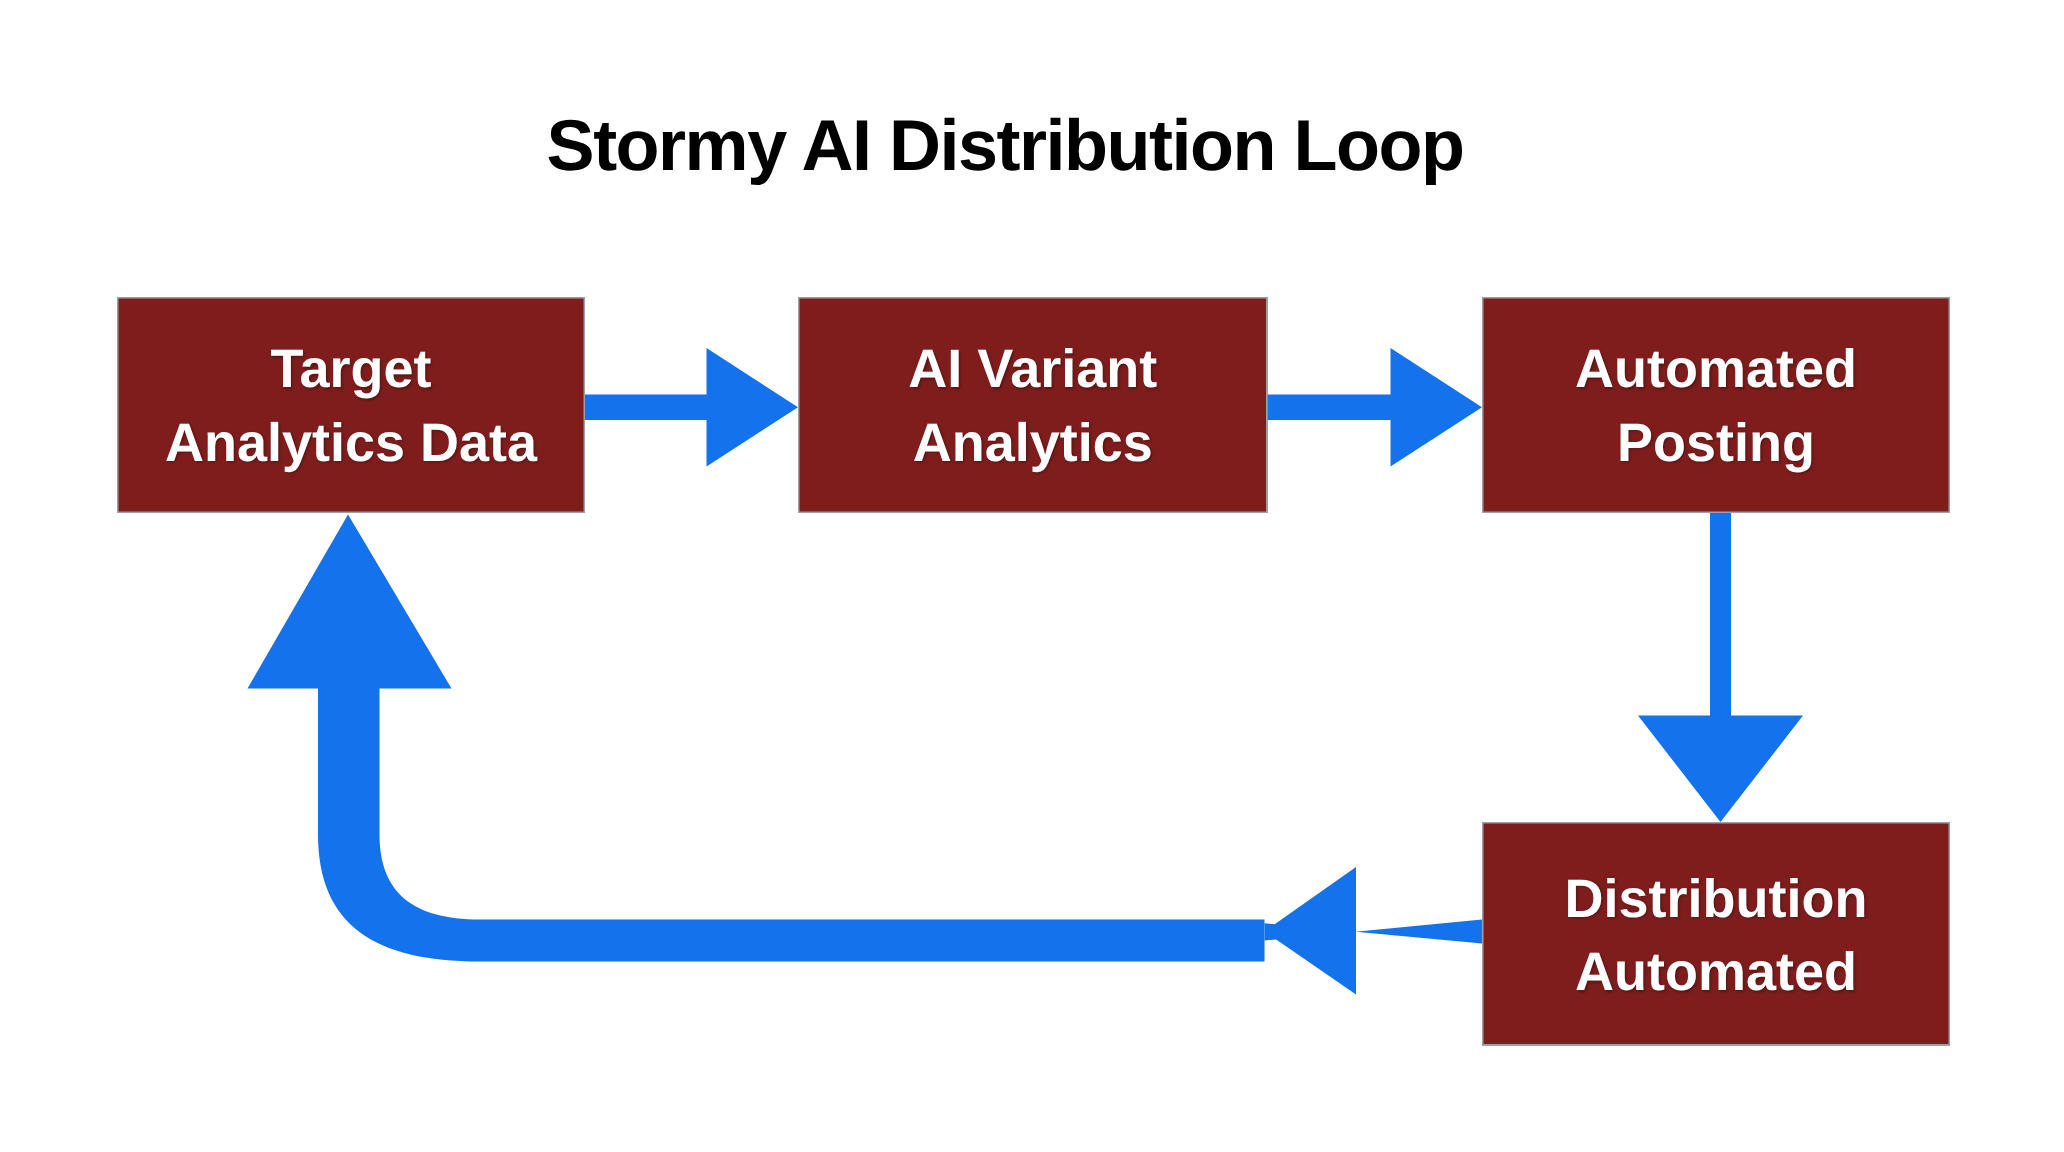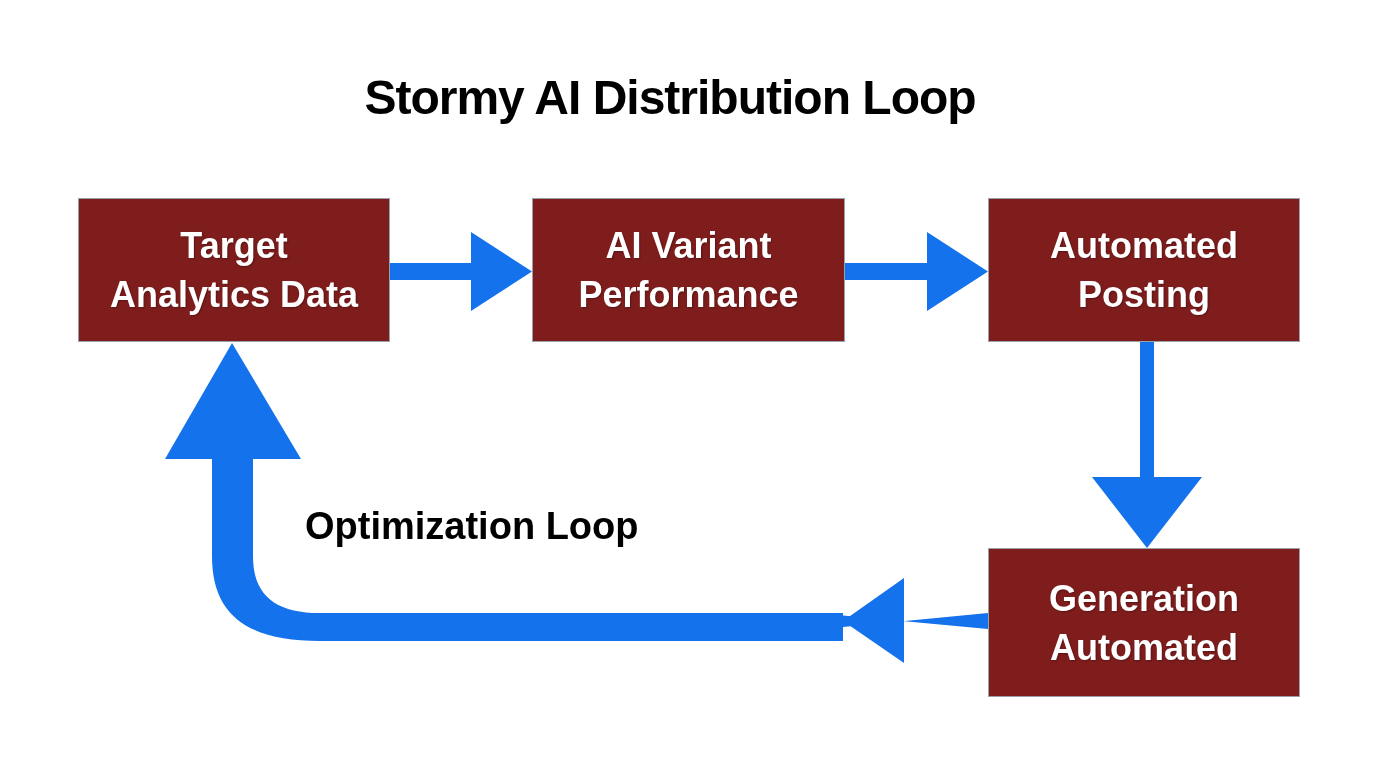--- a/index.html
+++ b/index.html
@@ -96,28 +96,27 @@
     <polygon fill="#1472ec" points="232,343 301,459 165,459"></polygon>
   </svg>
 
   <div class="node-box" style="left:78px; top:198px; width:312px; height:144px;">
     <span class="node-line">Target</span>
     <span class="node-line">Analytics Data</span>
   </div>
 
   <div class="node-box" style="left:532px; top:198px; width:313px; height:144px;">
     <span class="node-line">AI Variant</span>
-    <span class="node-line">Performance</span>
+    <span class="node-line">Analytics</span>
   </div>
 
   <div class="node-box" style="left:988px; top:198px; width:312px; height:144px;">
     <span class="node-line">Automated</span>
     <span class="node-line">Posting</span>
   </div>
 
   <div class="node-box" style="left:988px; top:548px; width:312px; height:149px;">
-    <span class="node-line">Generation</span>
+    <span class="node-line">Distribution</span>
     <span class="node-line">Automated</span>
   </div>
 
-  <div class="loop-label">Optimization Loop</div>
 
 </div>
 
 </body></html>

